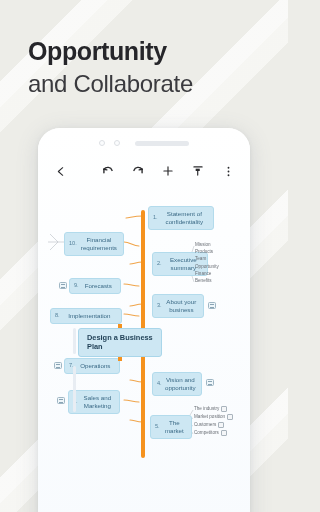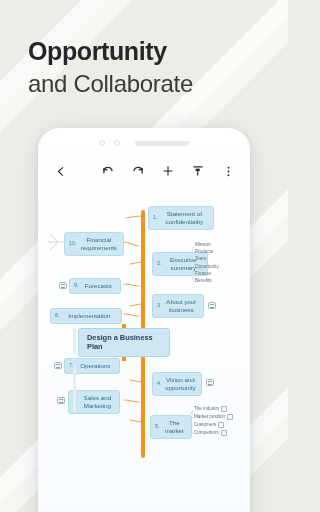--- a/index.html
+++ b/index.html
@@ -353,21 +353,21 @@
       <span class="txt">Operations</span>
     </div>
     <div class="chip" style="left:16px; top:176px;"></div>
 
     <div class="node" style="left:30px; top:204px; width:52px;">
       <span class="num">6.</span>
       <span class="txt">Sales and Marketing</span>
     </div>
     <div class="chip" style="left:19px; top:211px;"></div>
 
-    <div class="node center" style="left:40px; top:142px; width:92px;">
+    <div class="node center" style="left:40px; top:142px; width:84px;">
       <div class="handle top"></div>
       <span>Design a Business Plan</span>
       <div class="handle bot"></div>
     </div>
 
     <div class="leaf" style="left:157px; top:56px;">
         <span>Mission</span>
       </div>
     <div class="leaf" style="left:157px; top:63px;">
         <span>Products</span>

